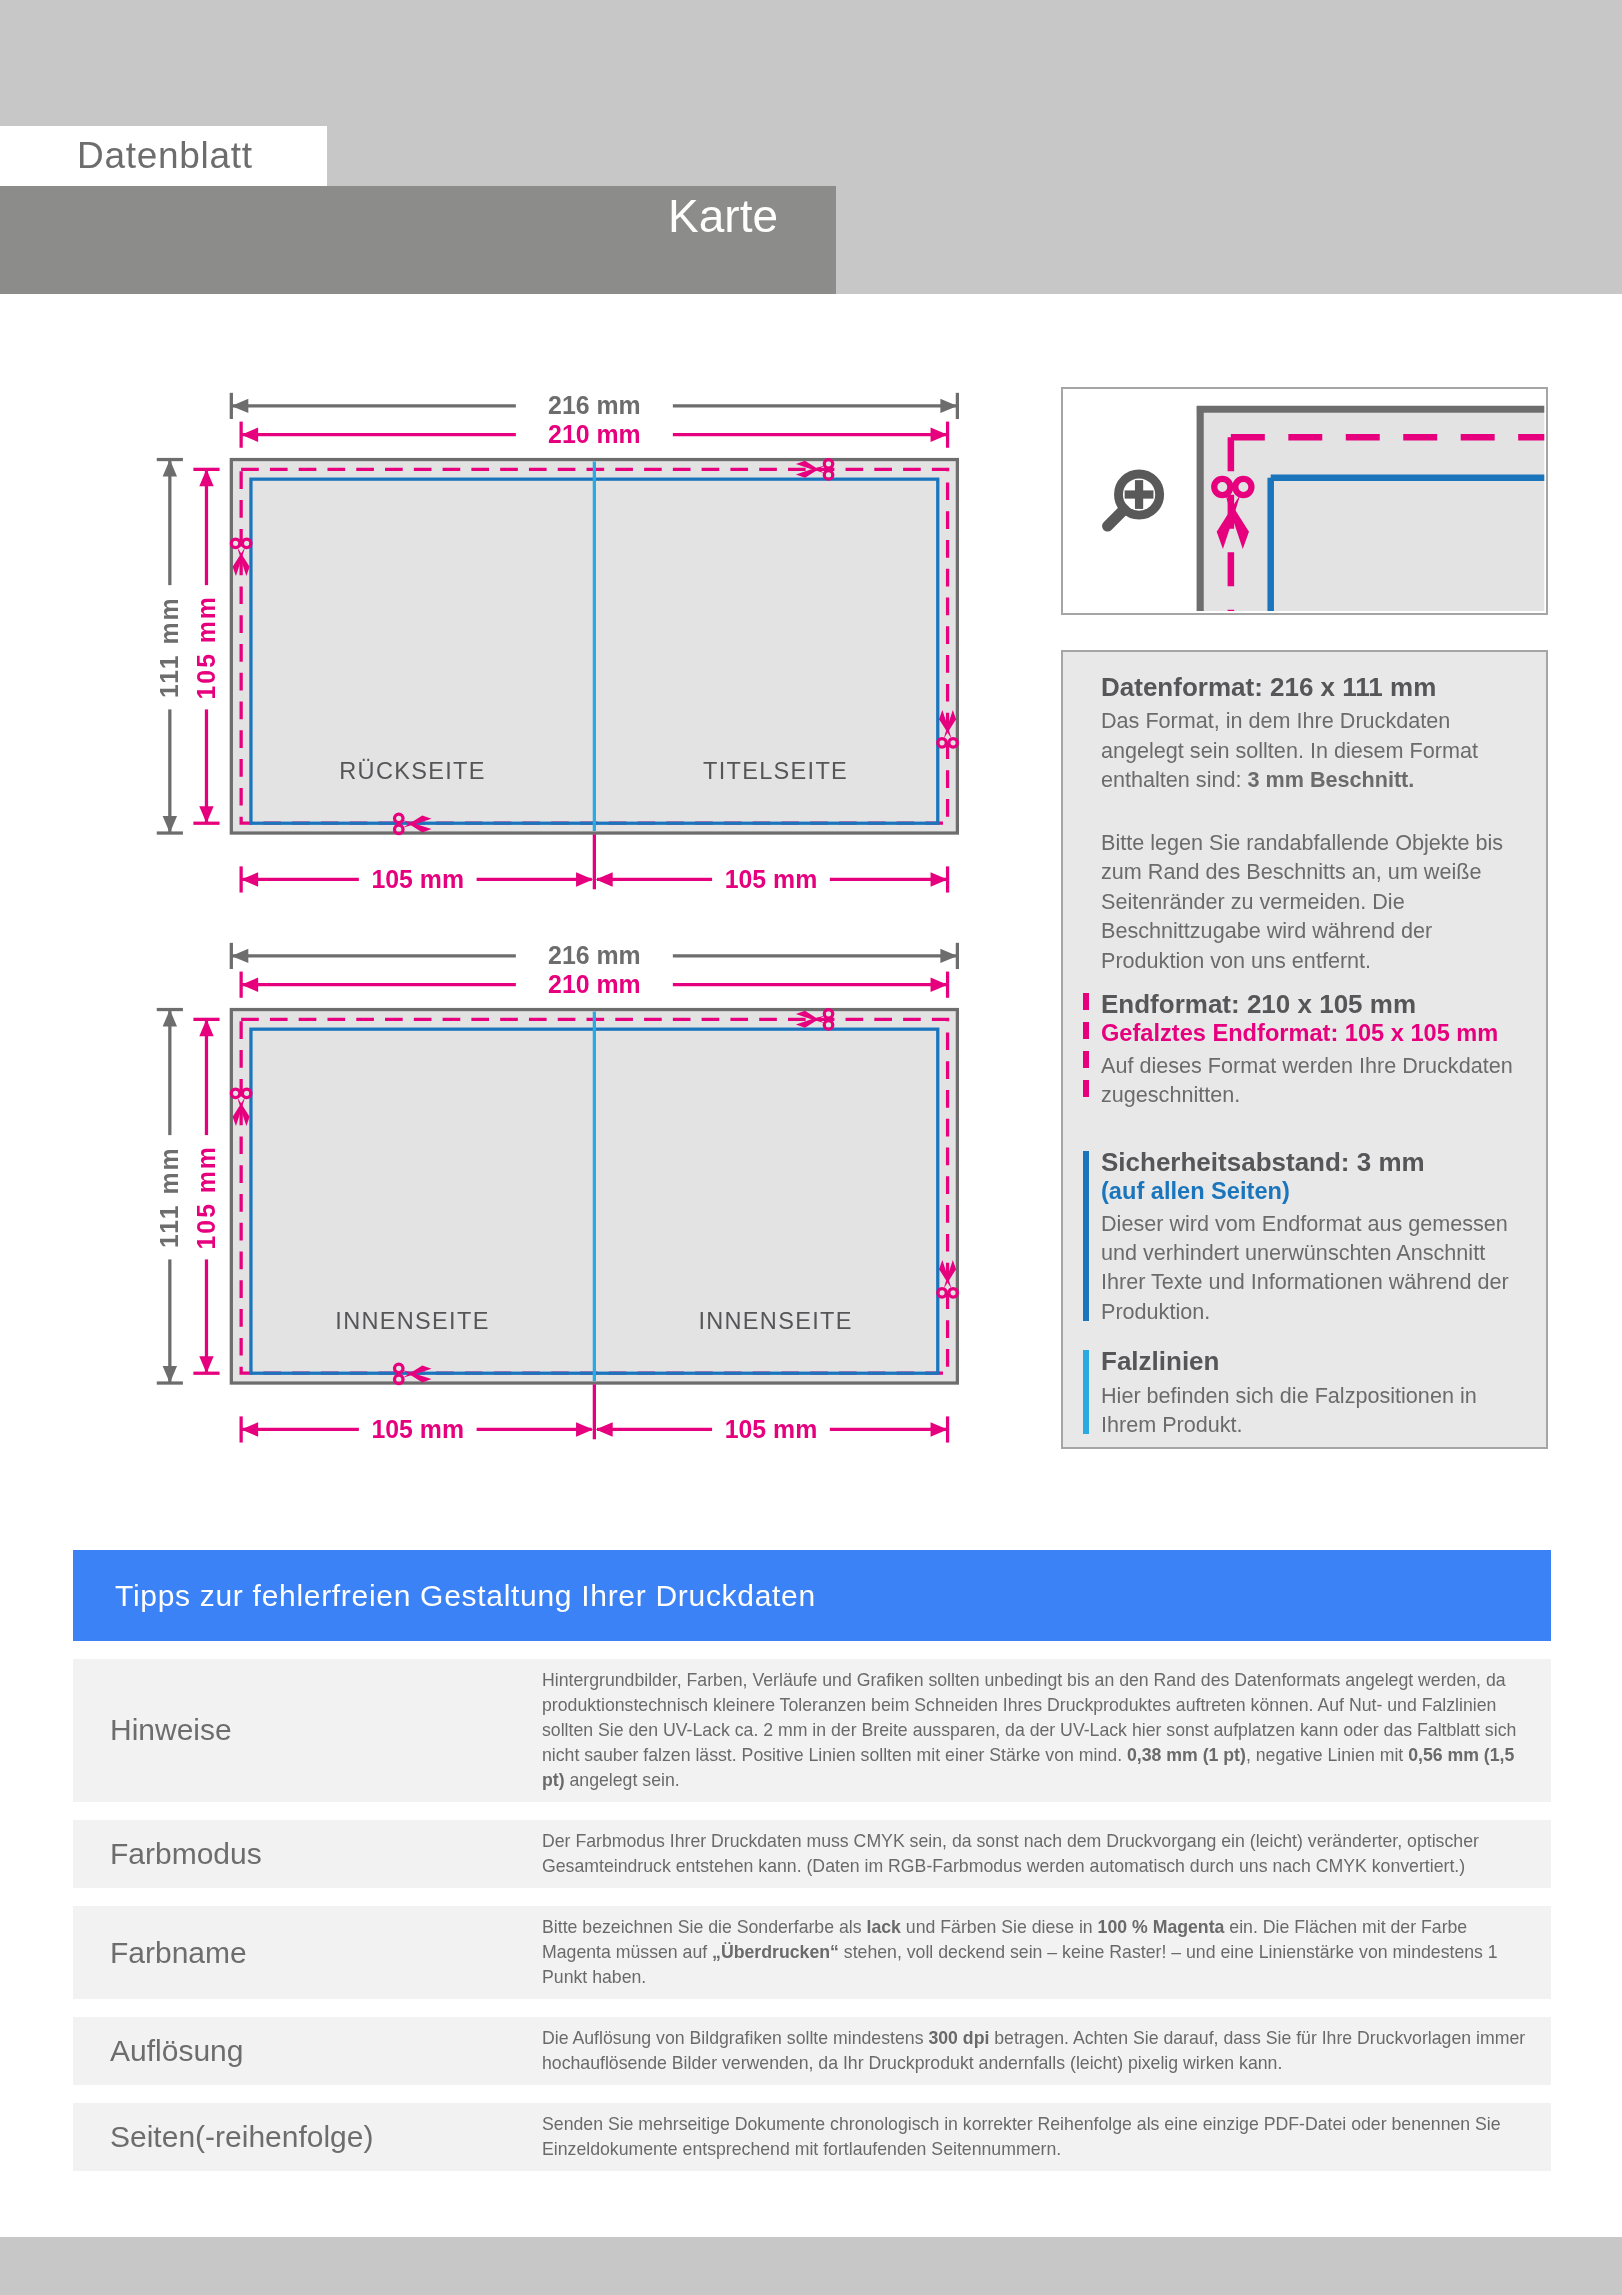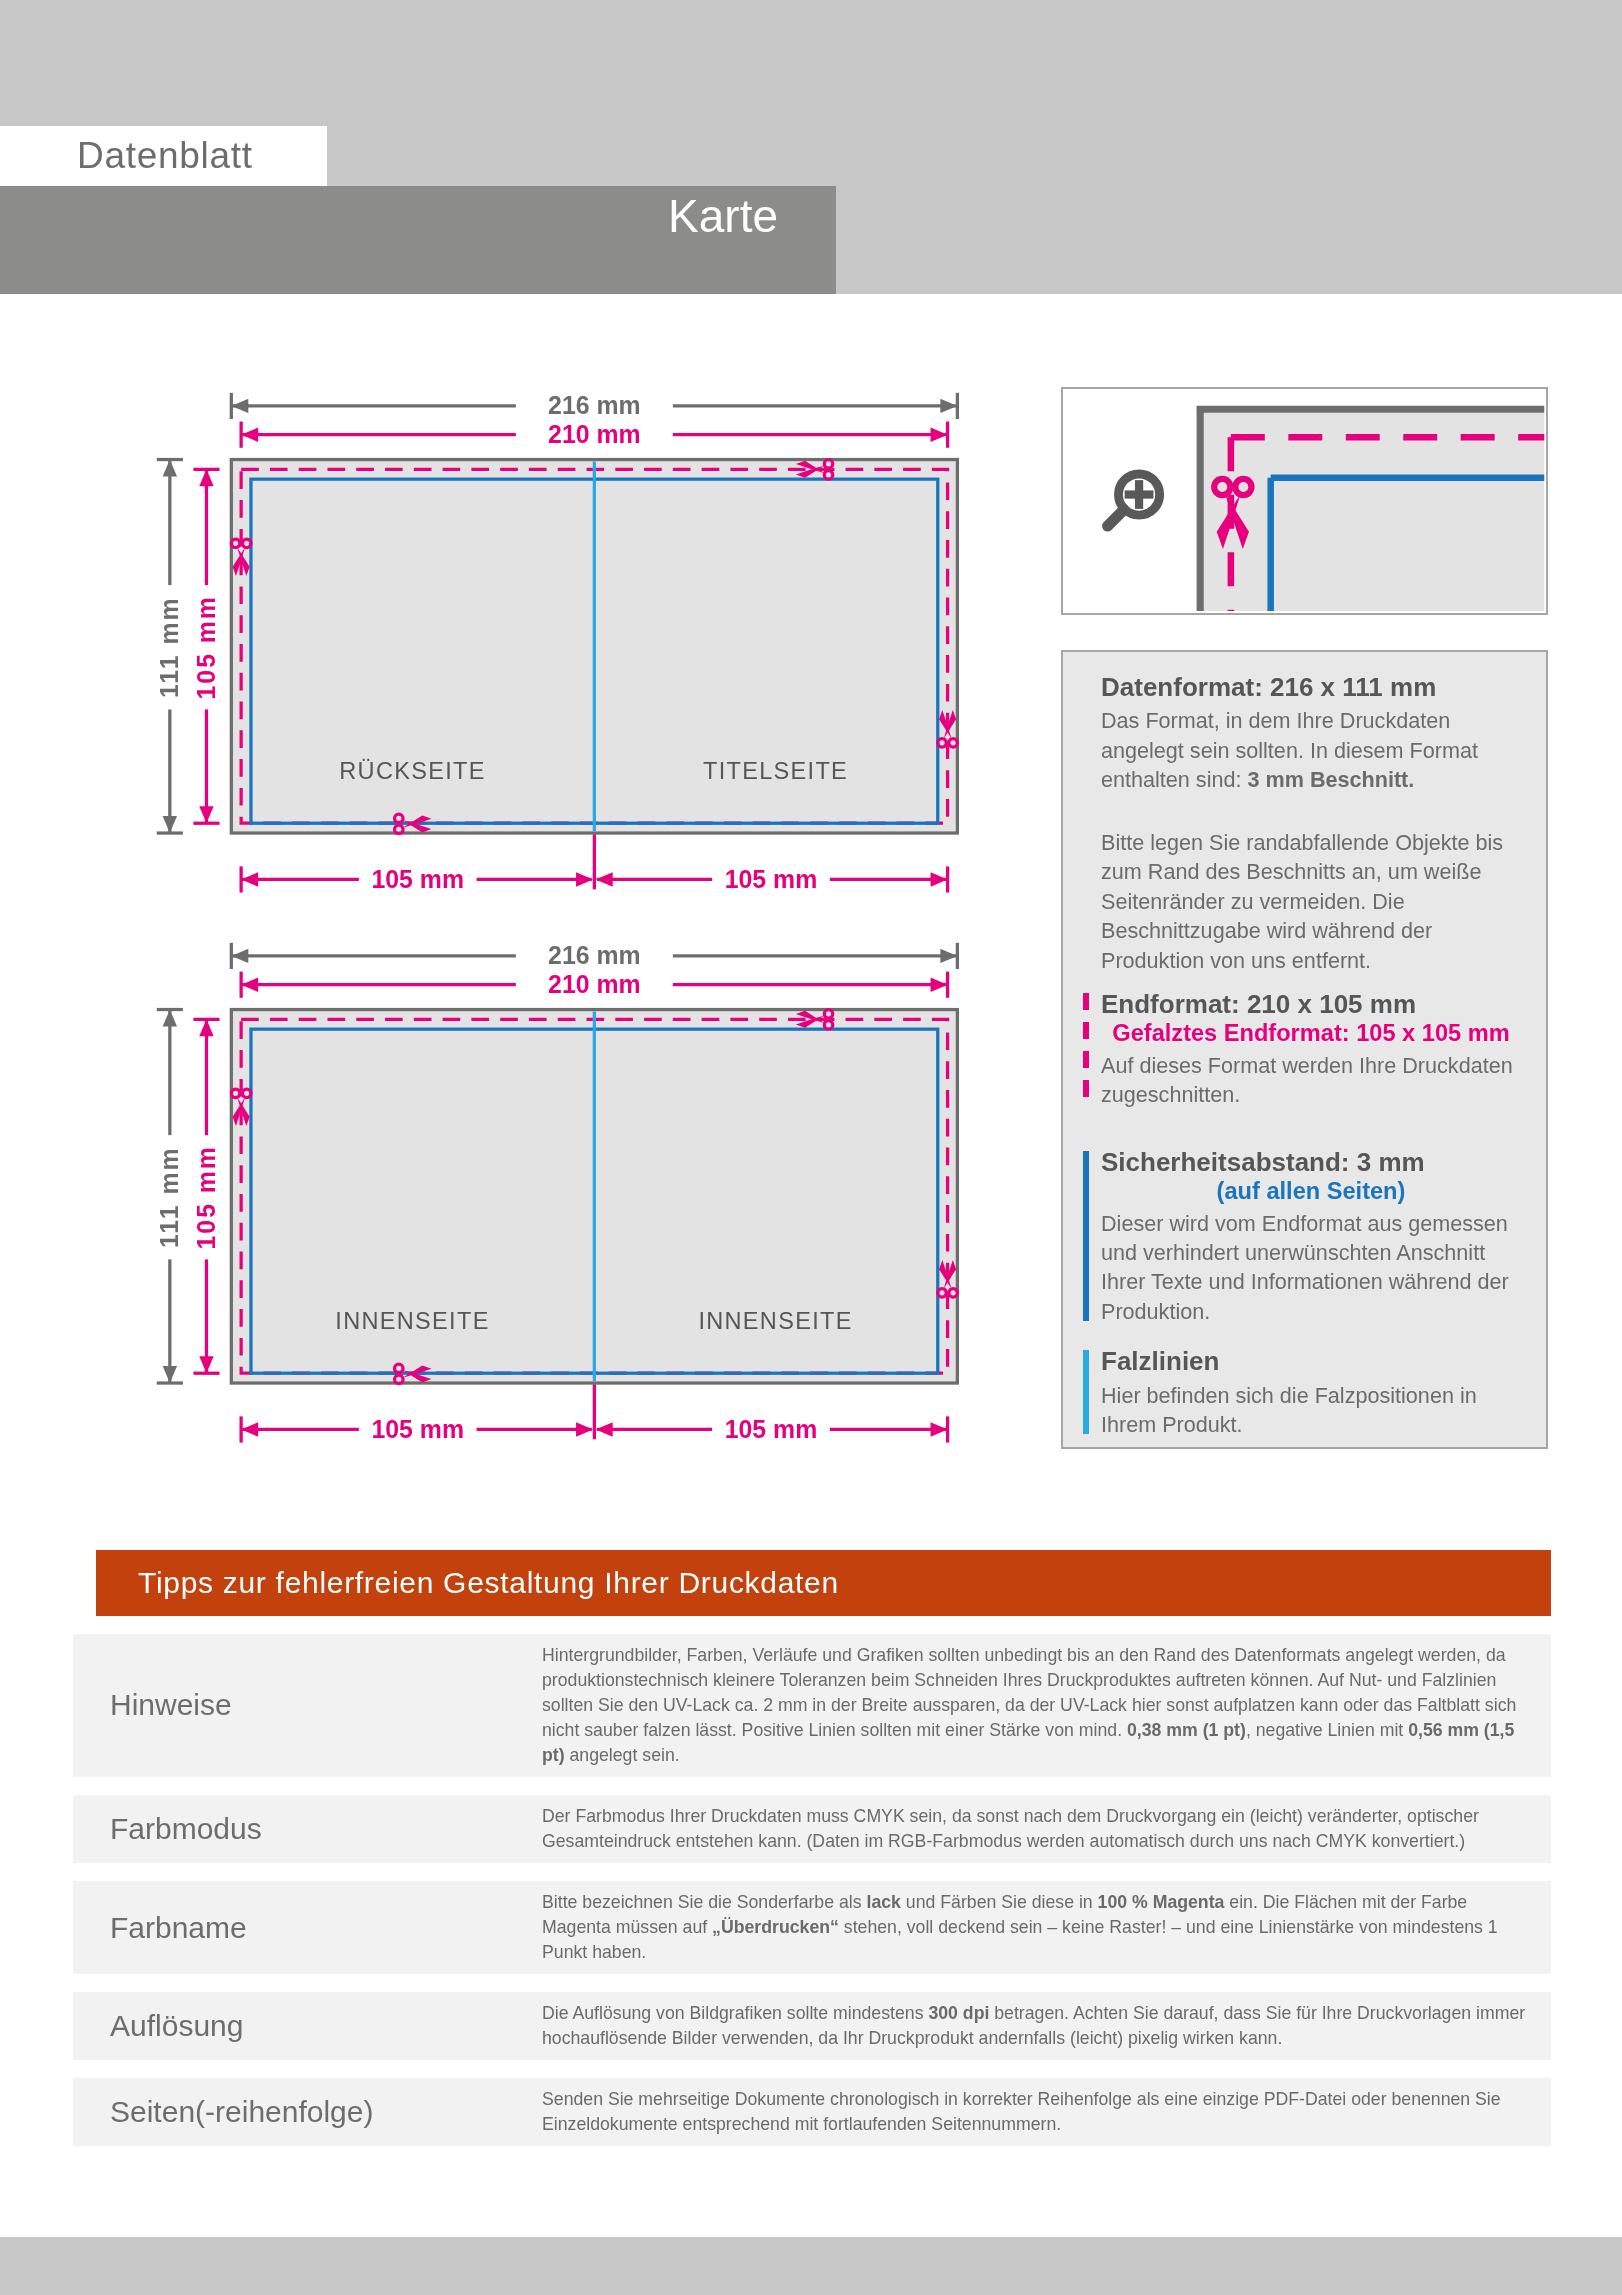--- a/index.html
+++ b/index.html
@@ -28,30 +28,30 @@
   .inset-box{left:1061px;top:387px;width:487px;height:228px;background:#ffffff;
     border:2.6px solid #a5a5a5;box-sizing:border-box;}
   .info-panel{left:1061px;top:650px;width:487px;height:799px;background:#e8e8e8;
     border:2.6px solid #a5a5a5;box-sizing:border-box;padding:19.6px 25px 0 38px;}
   .sec{position:relative;}
   .sec .accent{position:absolute;left:-18.3px;width:5.9px;top:3.9px;bottom:5.2px;}
   .accent-dash{background:repeating-linear-gradient(to bottom,#e6007e 0,#e6007e 17px,transparent 17px,transparent 29px);}
   .accent-blue{background:#1b75bc;}
   .accent-cyan{background:#29abe2;}
   .sec h3{margin:0;font-size:26px;color:#565659;}
-  .sec h4{margin:0;font-size:23.6px;text-align:center;}
+  .sec h4{margin:0;font-size:23.6px;}
   .magenta{color:#e6007e;} .blue{color:#1b75bc;} .cyan{color:#29abe2;}
   .sec p{margin:3.9px 0 0 0;font-size:21.6px;line-height:29.4px;color:#6b6b6b;}
   .gap-lg{margin-bottom:37px;} .gap-md{margin-bottom:14px;} .gap-sm{margin-bottom:19.6px;}
   .blank-line{height:29.4px;}
   .seg-b{font-weight:700;}
 
   
   .tips{left:73px;top:1550px;width:1478px;}
-  .tips-band{height:66px;background:#c2410c;display:flex;align-items:center;margin-left:23px;}
+  .tips-band{height:91px;background:#3b82f6;display:flex;align-items:center;}
   .tips-band span{padding-left:42px;font-size:30px;color:#ffffff;letter-spacing:0.7px;}
   .tip-row{margin-top:17.7px;background:#f2f2f2;display:flex;align-items:center;padding:9.2px 0;}
   .tip-label{width:432px;padding-left:37px;flex:none;font-size:30px;color:#6d6d6d;}
   .tip-body{flex:1;padding-right:17px;font-size:17.7px;line-height:25px;color:#6a6a6a;}
 
   .footer{left:0;top:2237px;width:1623px;height:59px;background:#c7c7c7;}
 </style>
 </head>
 <body>
 

